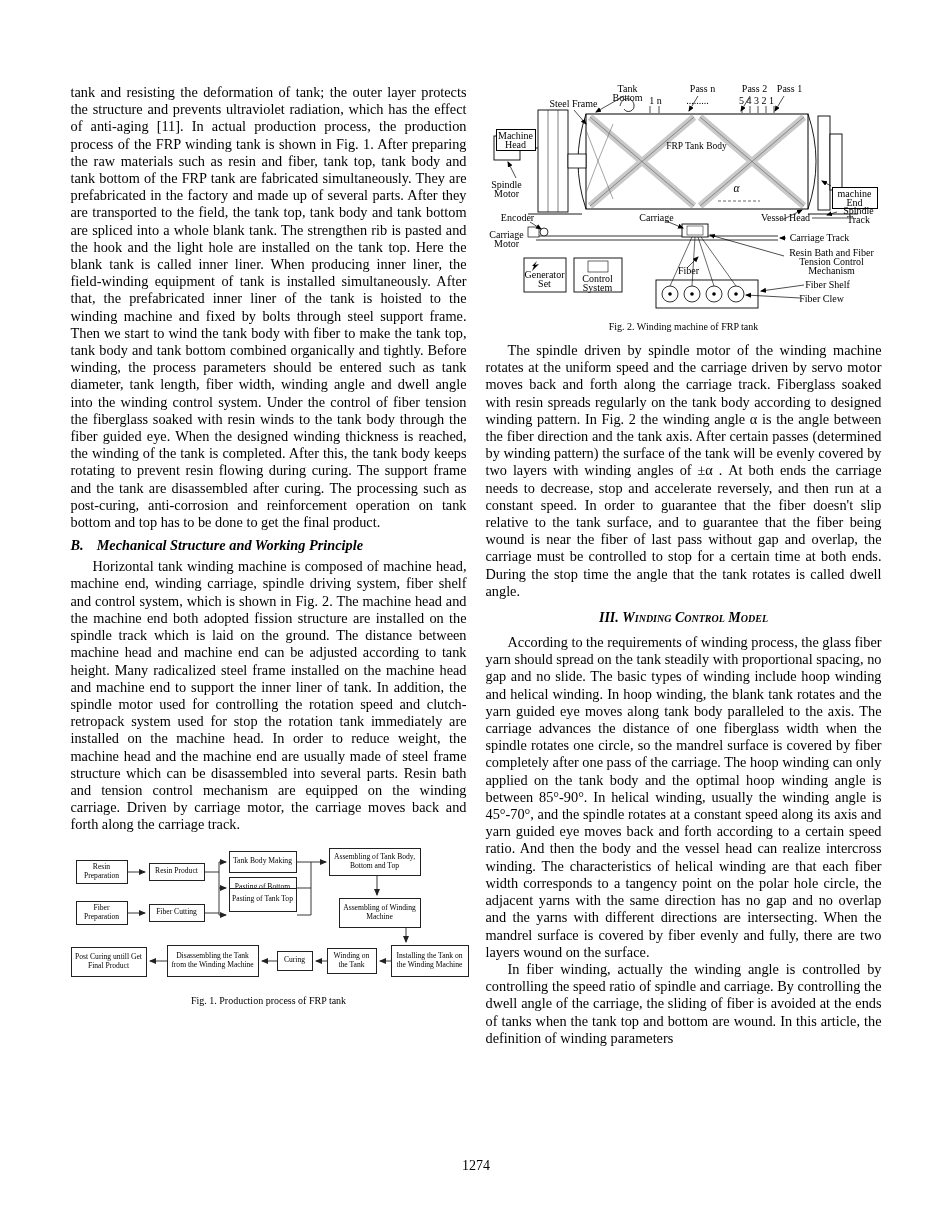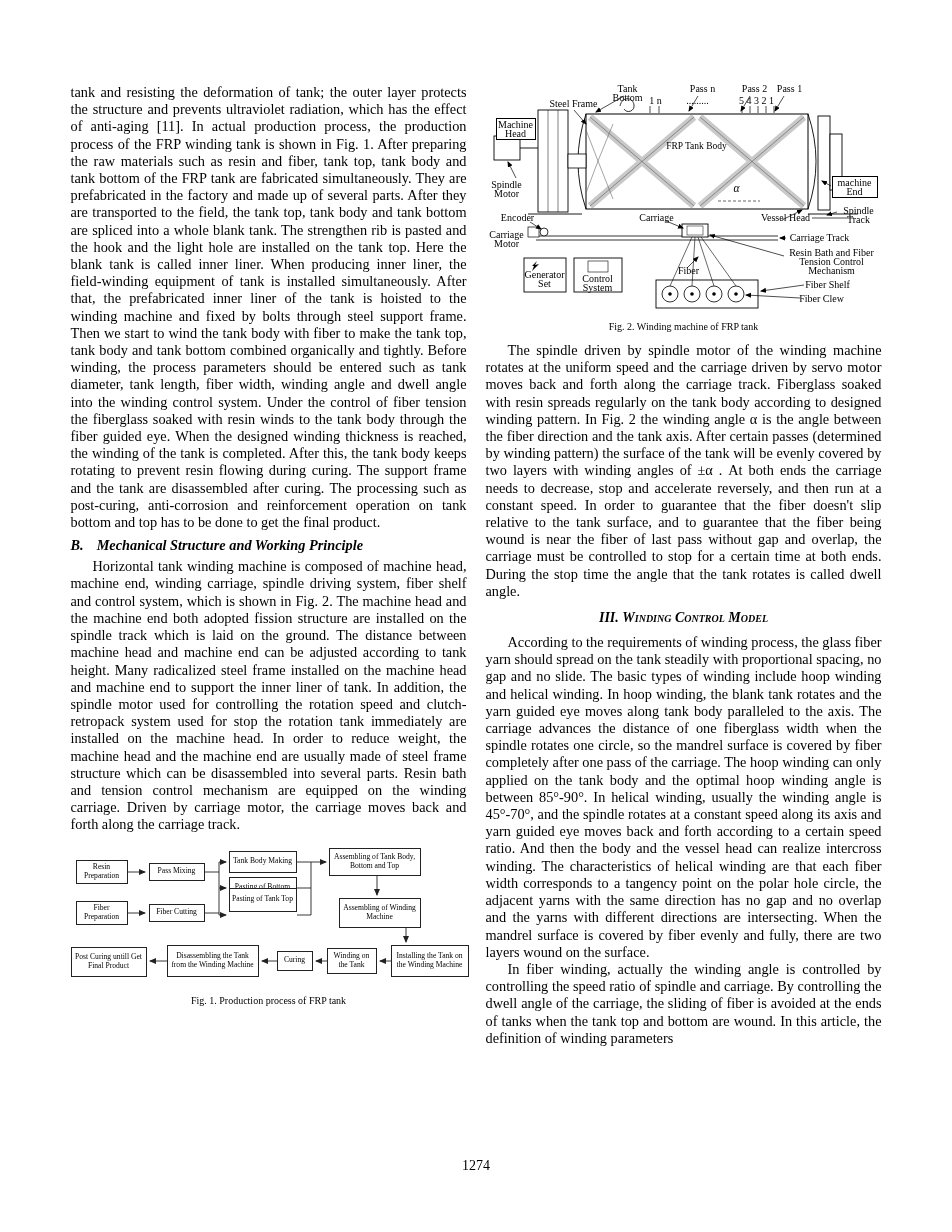--- a/index.html
+++ b/index.html
@@ -20,21 +20,21 @@
   .fig1-wrap { margin-top:12px; }
   .fc { position:relative; width:400px; height:140px; margin:0 auto; }
   .fc svg { position:absolute; left:0; top:0; }
   .fc-box { position:absolute; border:0.9px solid #222; background:#fff; font-size:7.6px; line-height:8.6px; text-align:center; display:flex; align-items:center; justify-content:center; padding:1px 2px; }
 
   
   .fig2-wrap { margin-bottom:10px; }
   .wm { position:relative; width:396px; height:228px; margin:0 auto; }
   .wm svg { position:absolute; left:0; top:0; }
   .d-label { position:absolute; font-size:10px; line-height:9.2px; text-align:center; }
-  .d-label.boxed { border:0.8px solid #000; background:#fff; padding:1px 0; }
+  .d-label.boxed { border:0.8px solid #000; background:#fff; padding:1px 0;margin-top:11px; }
   .d-label.alpha { font-size:11.5px; font-style:italic; }
   .tank-label { font-size:9.5px; }
 
   .page-number { position:absolute; bottom:58px; left:0; right:0; text-align:center; font-size:14px; }
 </style>
 </head>
 <body>
 
 <div class="page">
   <div class="columns">
@@ -72,21 +72,21 @@
               <line x1="240" y1="16" x2="255" y2="16" marker-end="url(#arr1)"></line>
               <line x1="306" y1="30" x2="306" y2="49" marker-end="url(#arr1)"></line>
               <line x1="335" y1="82" x2="335" y2="96" marker-end="url(#arr1)"></line>
               <line x1="320" y1="115" x2="309" y2="115" marker-end="url(#arr1)"></line>
               <line x1="256" y1="115" x2="245" y2="115" marker-end="url(#arr1)"></line>
               <line x1="206" y1="115" x2="191" y2="115" marker-end="url(#arr1)"></line>
               <line x1="96" y1="115" x2="79" y2="115" marker-end="url(#arr1)"></line>
             </g>
           </svg>
           <div class="fc-box" style="left:5px;top:14px;width:52px;height:24px">Resin Preparation</div>
-          <div class="fc-box" style="left:78px;top:17px;width:56px;height:18px">Pass Mixing</div>
+          <div class="fc-box" style="left:78px;top:17px;width:56px;height:18px">Resin Product</div>
           <div class="fc-box" style="left:5px;top:55px;width:52px;height:24px">Fiber Preparation</div>
           <div class="fc-box" style="left:78px;top:58px;width:56px;height:18px">Fiber Cutting</div>
           <div class="fc-box" style="left:158px;top:5px;width:68px;height:22px">Tank Body Making</div>
           <div class="fc-box" style="left:158px;top:31px;width:68px;height:22px">Pasting of Bottom</div>
           <div class="fc-box" style="left:158px;top:42px;width:68px;height:24px">Pasting of Tank Top</div>
           <div class="fc-box" style="left:258px;top:2px;width:92px;height:28px">Assembling of Tank Body, Bottom and Top</div>
           <div class="fc-box" style="left:268px;top:52px;width:82px;height:30px">Assembling of Winding Machine</div>
           <div class="fc-box" style="left:0px;top:101px;width:76px;height:30px">Post Curing untill Get Final Product</div>
           <div class="fc-box" style="left:96px;top:99px;width:92px;height:32px">Disassembling the Tank from the Winding Machine</div>
           <div class="fc-box" style="left:206px;top:105px;width:36px;height:20px">Curing</div>

